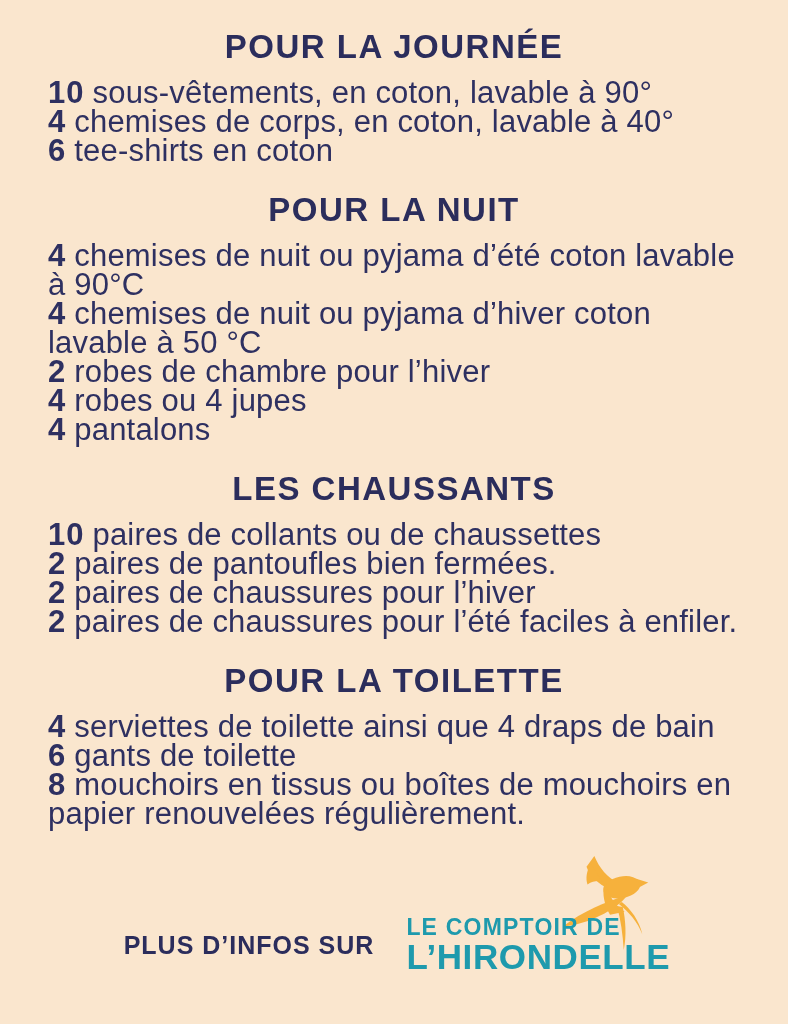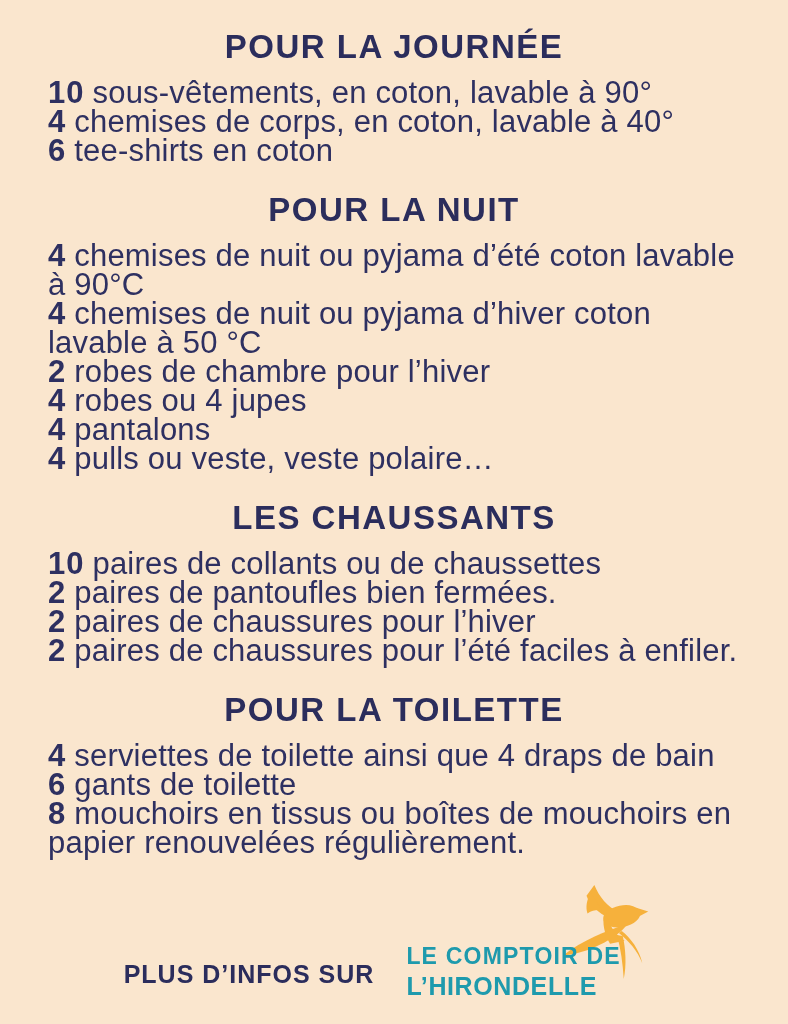--- a/index.html
+++ b/index.html
@@ -65,21 +65,21 @@
     color:#1e9aad;
     font-weight:bold;
     white-space:nowrap;
   }
   .logo-line1{
     font-size:23px;
     letter-spacing:1.2px;
     line-height:25px;
   }
   .logo-line2{
-    font-size:25px;
+    font-size:35px;
     letter-spacing:0.6px;
     line-height:34px;
   }
   .bird{
     position:absolute;
     top:0;
     left:156px;
     z-index:1;
   }
 </style>
@@ -98,21 +98,20 @@
   </div>
 
   <div class="section">
     <h2 class="heading">POUR LA NUIT</h2>
     <div class="items">
       <p class="item"><span class="qty">4</span><span class="txt">chemises de nuit ou pyjama d’été coton lavable à 90°C</span></p>
       <p class="item"><span class="qty">4</span><span class="txt">chemises de nuit ou pyjama d’hiver coton lavable à 50 °C</span></p>
       <p class="item"><span class="qty">2</span><span class="txt">robes de chambre pour l’hiver</span></p>
       <p class="item"><span class="qty">4</span><span class="txt">robes ou 4 jupes</span></p>
       <p class="item"><span class="qty">4</span><span class="txt">pantalons</span></p>
-      <p class="item"><span class="qty">4</span><span class="txt">pulls ou veste, veste polaire…</span></p>
     </div>
   </div>
 
   <div class="section">
     <h2 class="heading">LES CHAUSSANTS</h2>
     <div class="items">
       <p class="item"><span class="qty">10</span><span class="txt">paires de collants ou de chaussettes</span></p>
       <p class="item"><span class="qty">2</span><span class="txt">paires de pantoufles bien fermées.</span></p>
       <p class="item"><span class="qty">2</span><span class="txt">paires de chaussures pour l’hiver</span></p>
       <p class="item"><span class="qty">2</span><span class="txt">paires de chaussures pour l’été faciles à enfiler.</span></p>

